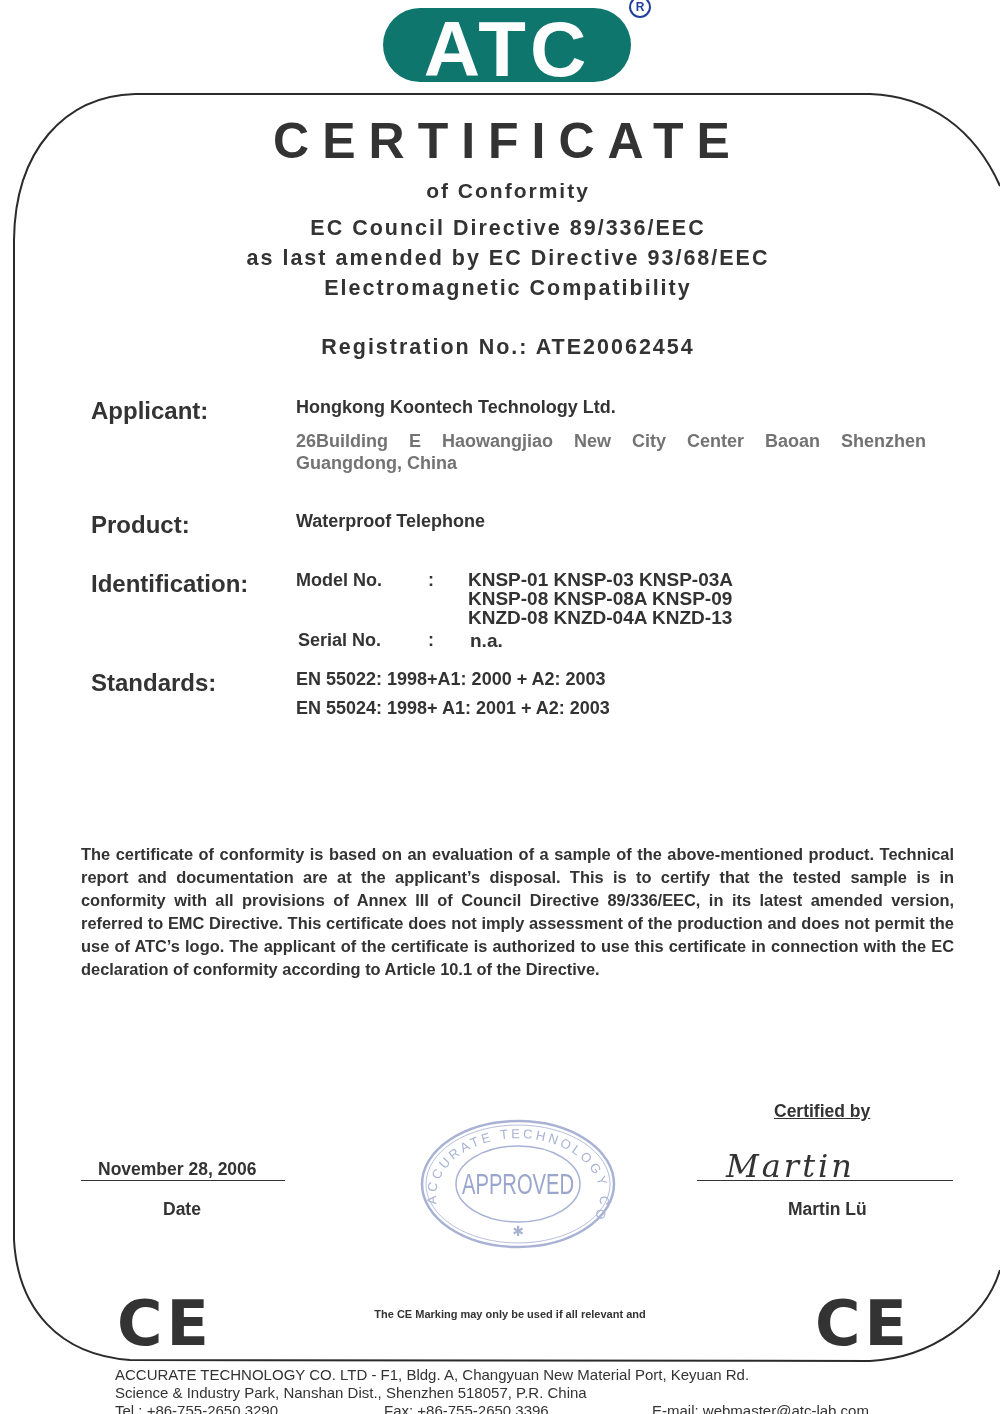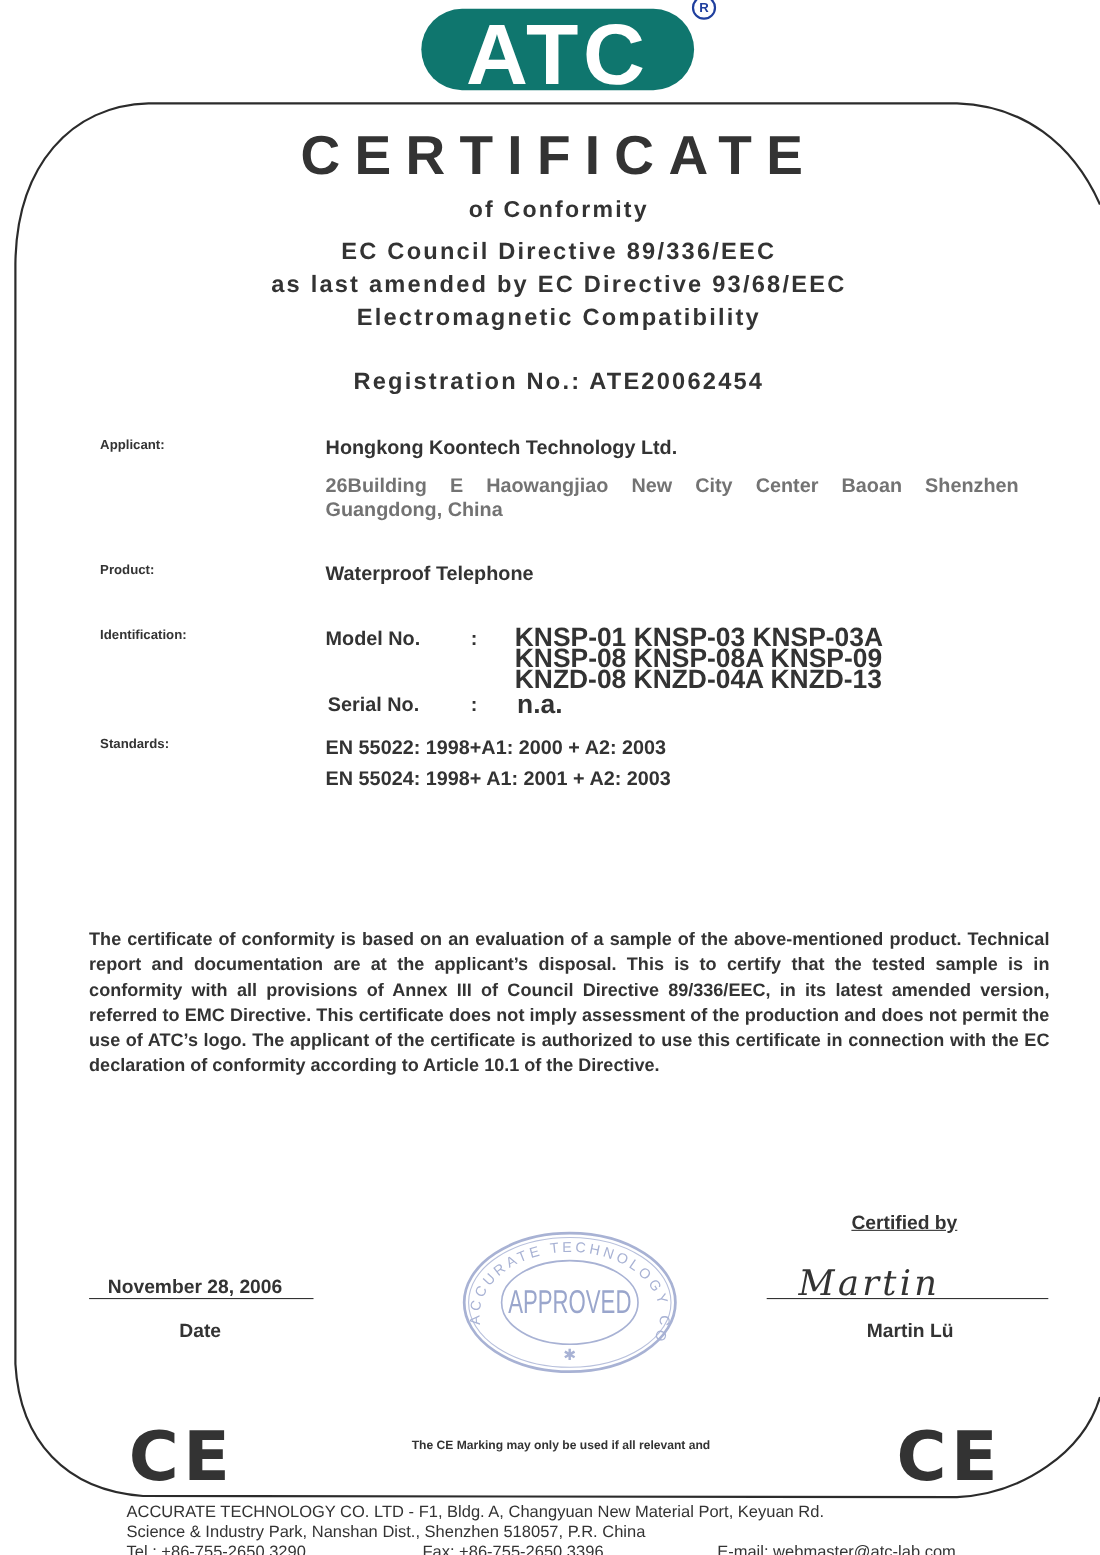--- a/index.html
+++ b/index.html
@@ -30,26 +30,26 @@
 
   .title {
     position: absolute; left: 0; width: 1016px; top: 112px; text-align: center;
     font-size: 50px; font-weight: bold; letter-spacing: 13px; color: #333;
   }
   .center-line {
     position: absolute; left: 0; width: 1016px; text-align: center;
     font-weight: bold; color: #333; font-size: 21.5px; letter-spacing: 2px;
   }
 
-  .label { position: absolute; left: 91px; font-size: 12px; font-weight: bold; color: #333; }
+  .label { position: absolute; left: 91px; font-size: 24px; font-weight: bold; color: #333; }
   .val   { position: absolute; left: 296px; font-size: 18px; font-weight: bold; color: #333; }
   .addr  { position: absolute; left: 296px; width: 630px; font-size: 18px; font-weight: bold; color: #737373;
            text-align: justify; text-align-last: left; line-height: 22px; }
   .addr .line1 { display: block; text-align: justify; text-align-last: justify; }
-  .models { position: absolute; left: 468px; font-size: 24px; font-weight: bold; color: #333; line-height: 19px; }
+  .models { position: absolute; left: 468px; font-size: 19px; font-weight: bold; color: #333; line-height: 19px; }
   .colon  { position: absolute; left: 428px; font-size: 18px; font-weight: bold; color: #333; }
 
   .body-text {
     position: absolute; left: 81px; top: 843px; width: 873px;
     font-size: 16.4px; font-weight: bold; color: #333; line-height: 22.9px;
     text-align: justify;
   }
 
   .sig-line { position: absolute; height: 0; border-top: 1.5px solid #333; }
   .small-bold { position: absolute; font-size: 17.5px; font-weight: bold; color: #333; }

